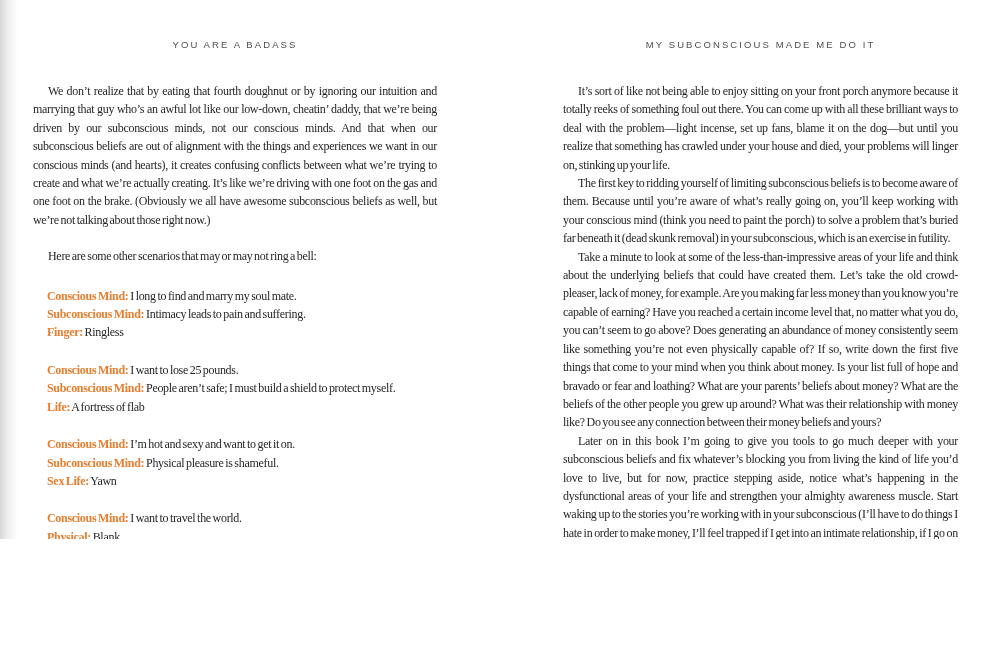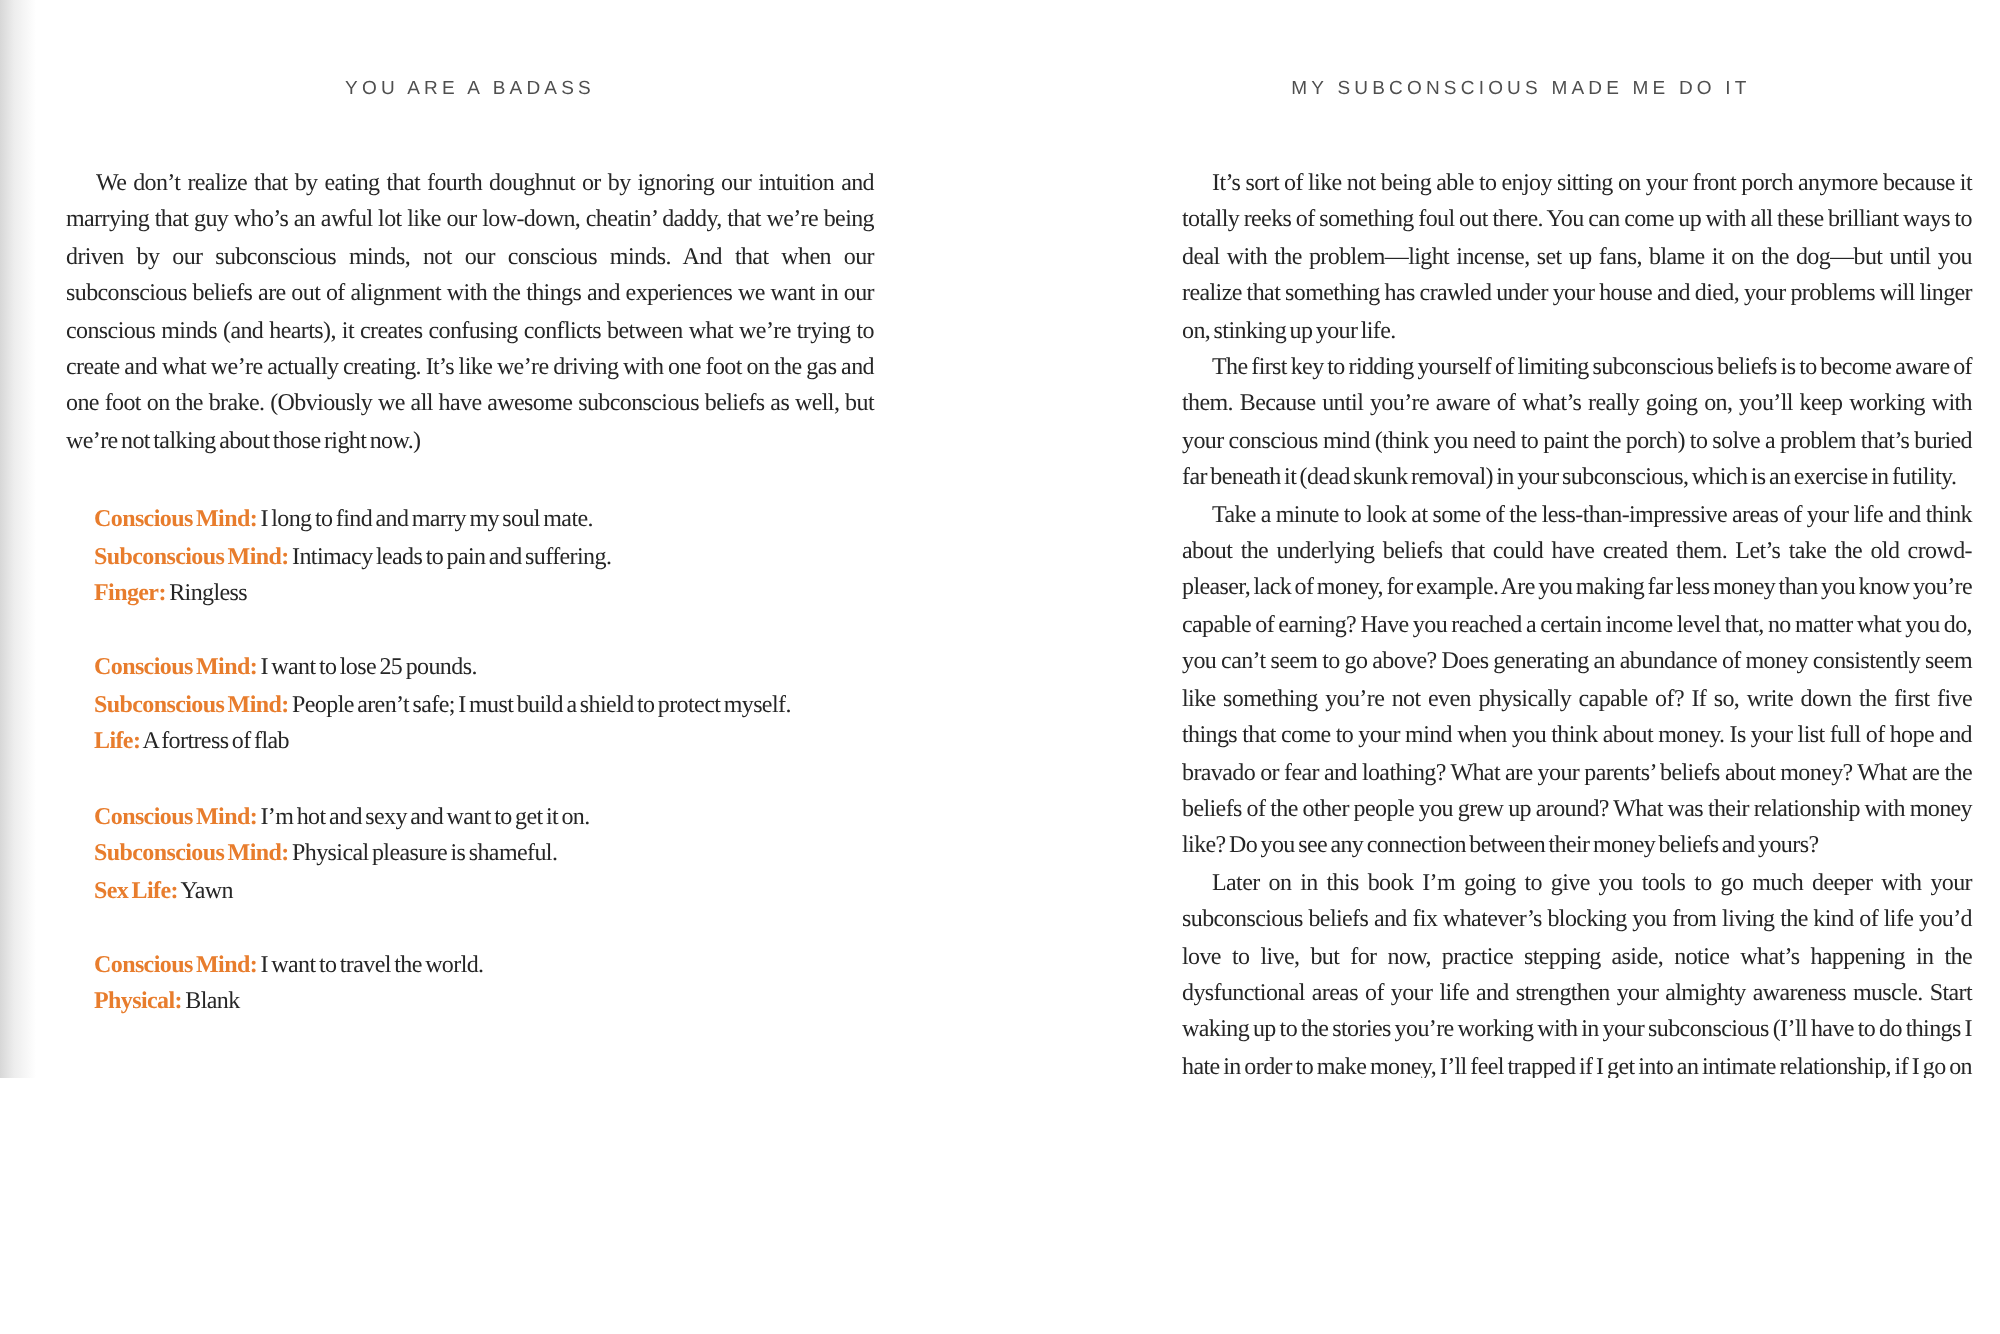--- a/index.html
+++ b/index.html
@@ -38,21 +38,21 @@
     position: absolute;
     top: 82px;
     color: #262626;
     font-family: "Liberation Serif", "DejaVu Serif", serif;
     font-size: 12px;
     line-height: 18.4px;
     letter-spacing: -0.3px;
     word-spacing: -1px;
   }
   .text-block.left  { left: 33px;  width: 404px; }
-  .text-block.right { left: 591px; width: 395px; }
+  .text-block.right { left: 563px; width: 395px; }
 
   .body-p {
     margin: 0;
     text-align: justify;
   }
   .indent { text-indent: 15px; }
   .intro  { margin-top: 18px; }
 
   .scenario {
     margin-top: 19px;
@@ -83,20 +83,21 @@
 
 <div class="spread">
 
   <div class="scan-edge"></div>
 
   <div>
     <div class="running-head left">YOU ARE A BADASS</div>
 
     <div class="text-block left">
       <p class="body-p indent">We don’t realize that by eating that fourth doughnut or by ignoring our intuition and marrying that guy who’s an awful lot like our low-down, cheatin’ daddy, that we’re being driven by our subconscious minds, not our conscious minds. And that when our subconscious beliefs are out of alignment with the things and experiences we want in our conscious minds (and hearts), it creates confusing conflicts between what we’re trying to create and what we’re actually creating. It’s like we’re driving with one foot on the gas and one foot on the brake. (Obviously we all have awesome subconscious beliefs as well, but we’re not talking about those right now.)</p>
+      <p class="body-p intro indent">Here are some other scenarios that may or may not ring a bell:</p>
       <div>
           <div class="scenario first">
             <div class="scen-line"><span class="scen-label">Conscious Mind:</span> I long to find and marry my soul mate.</div>
             <div class="scen-line"><span class="scen-label">Subconscious Mind:</span> Intimacy leads to pain and suffering.</div>
             <div class="scen-line"><span class="scen-label">Finger:</span> Ringless</div>
           </div>
           <div class="scenario">
             <div class="scen-line"><span class="scen-label">Conscious Mind:</span> I want to lose 25 pounds.</div>
             <div class="scen-line"><span class="scen-label">Subconscious Mind:</span> People aren’t safe; I must build a shield to protect myself.</div>
             <div class="scen-line"><span class="scen-label">Life:</span> A fortress of flab</div>

